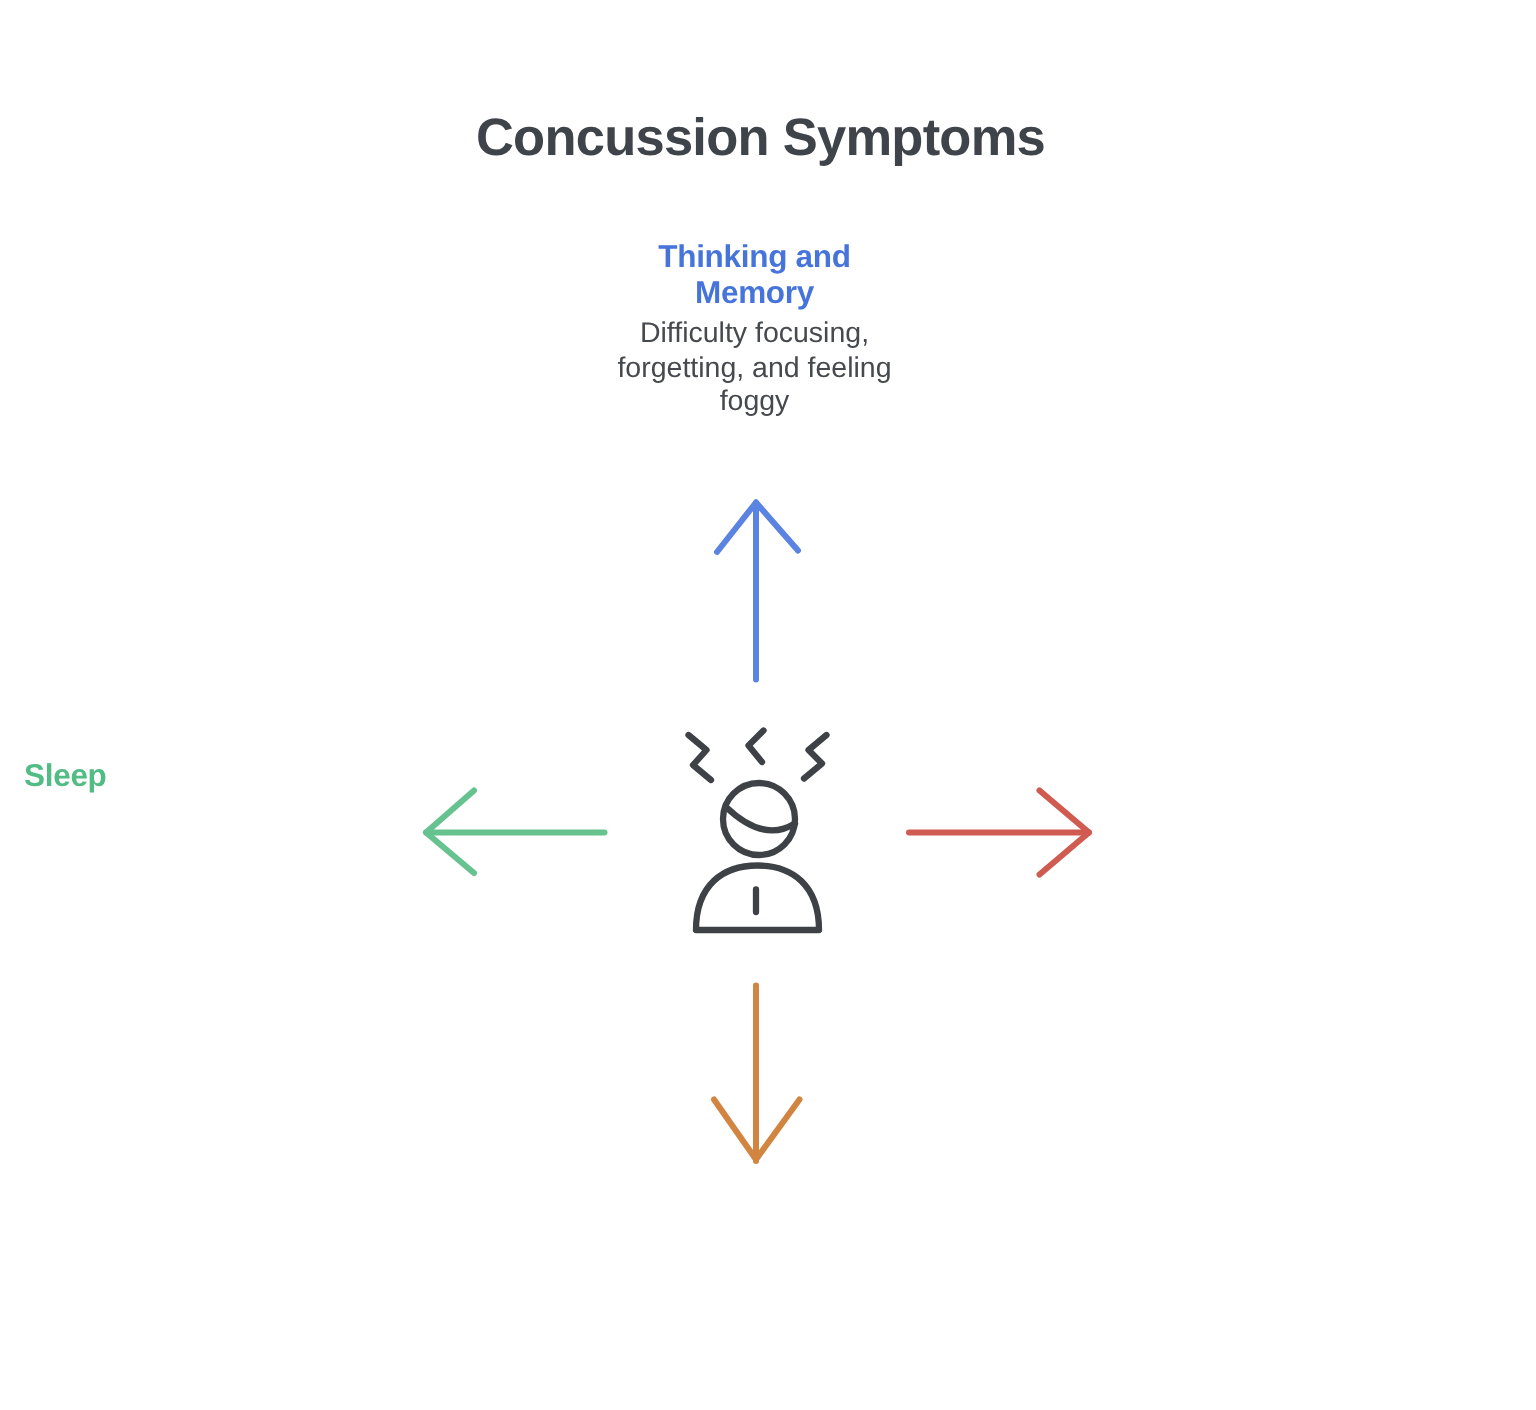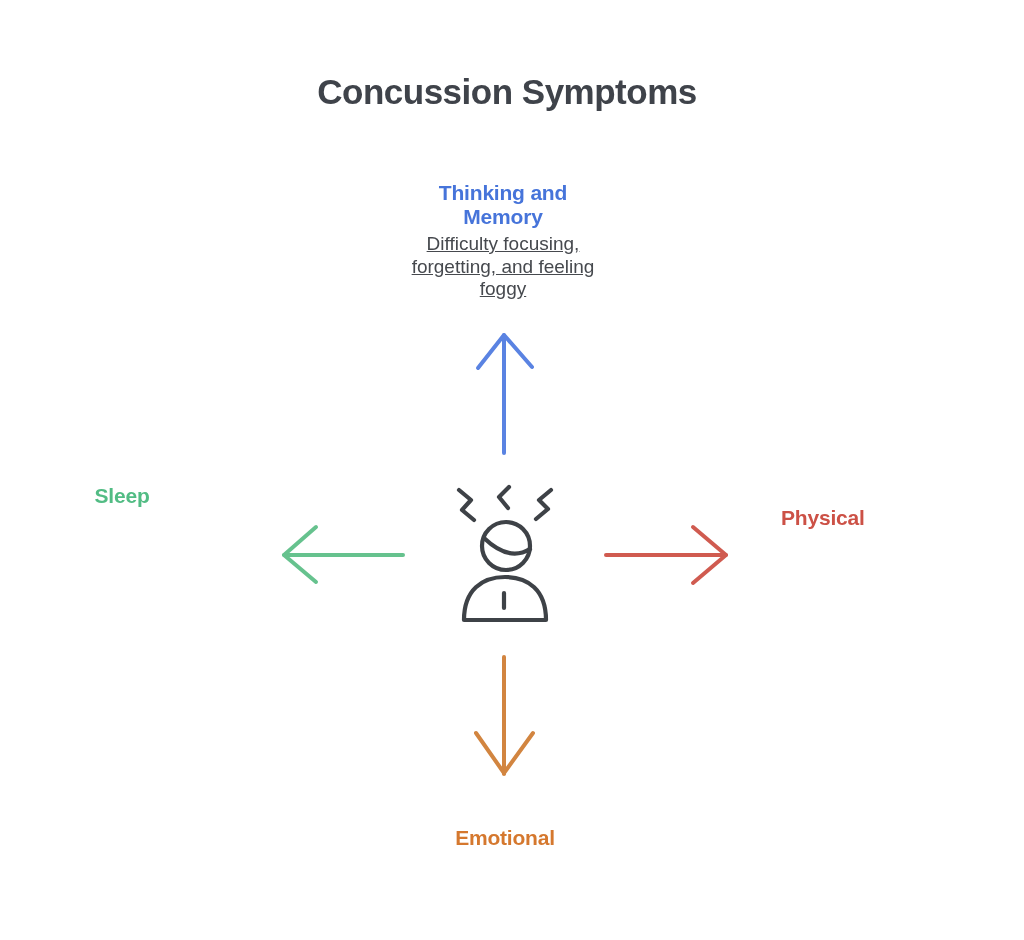--- a/index.html
+++ b/index.html
@@ -28,58 +28,55 @@
     font-weight: bold;
     line-height: 24px;
     letter-spacing: -0.2px;
     white-space: pre-line;
   }
   .section-desc {
     font-size: 19px;
     line-height: 22.5px;
     margin-top: 4px;
     white-space: pre-line;
-    text-decoration: underline;
   }
   .block-thinking  { left: 373px; top: 160px; width: 260px; text-align: center; }
-  .block-sleep     { left: 16px;  top: 484px; width: 212px; text-align: center; }
+  .block-sleep     { left: 16px;  top: 506px; width: 212px; text-align: left; }
   .block-physical  { left: 781px; top: 506px; width: 212px; text-align: left; }
   .block-emotional { left: 375px; top: 826px; width: 260px; text-align: center; }
   .arrow, .center-icon { position: absolute; }
   .arrow-up    { left: 471px; top: 330px; }
   .arrow-left  { left: 276px; top: 520px; }
   .arrow-right { left: 598px; top: 520px; }
   .arrow-down  { left: 471px; top: 652px; }
   .center-icon { left: 446px; top: 478px; }
 </style>
 </head>
 <body>
 
 <div class="canvas">
 
   <div class="diagram-title" style="color: rgb(63, 67, 74);">Concussion Symptoms</div>
 
   <div class="block block-thinking">
-    <div class="section-label" style="color: rgb(70, 116, 218); margin-top: 21px;">Thinking and
+    <div class="section-label" style="color: rgb(70, 116, 218);">Thinking and
 Memory</div>
     <div class="section-desc" style="color: rgb(70, 73, 78);">Difficulty focusing,
 forgetting, and feeling
 foggy</div>
   </div>
 
   <div class="block block-sleep">
     <div class="section-label" style="color: rgb(82, 188, 132);">Sleep</div>
   </div>
 
   <div class="block block-physical">
-    <div class="section-label" style="color: rgb(204, 81, 70);">Physical</div>
   </div>
 
   <div class="block block-emotional">
-    <div class="section-label" style="color: rgb(213, 120, 46);">Emotional</div>
   </div>
 
   <svg class="arrow arrow-up" width="68" height="128" viewBox="0 0 68 128">
     <g fill="none" stroke-width="4" stroke-linecap="round" stroke-linejoin="round" stroke="#5a83e2">
       <line x1="33" y1="123" x2="33" y2="6"></line>
       <line x1="33" y1="5" x2="7" y2="38"></line>
       <line x1="33" y1="5" x2="61" y2="37"></line>
     </g>
   </svg>
 

